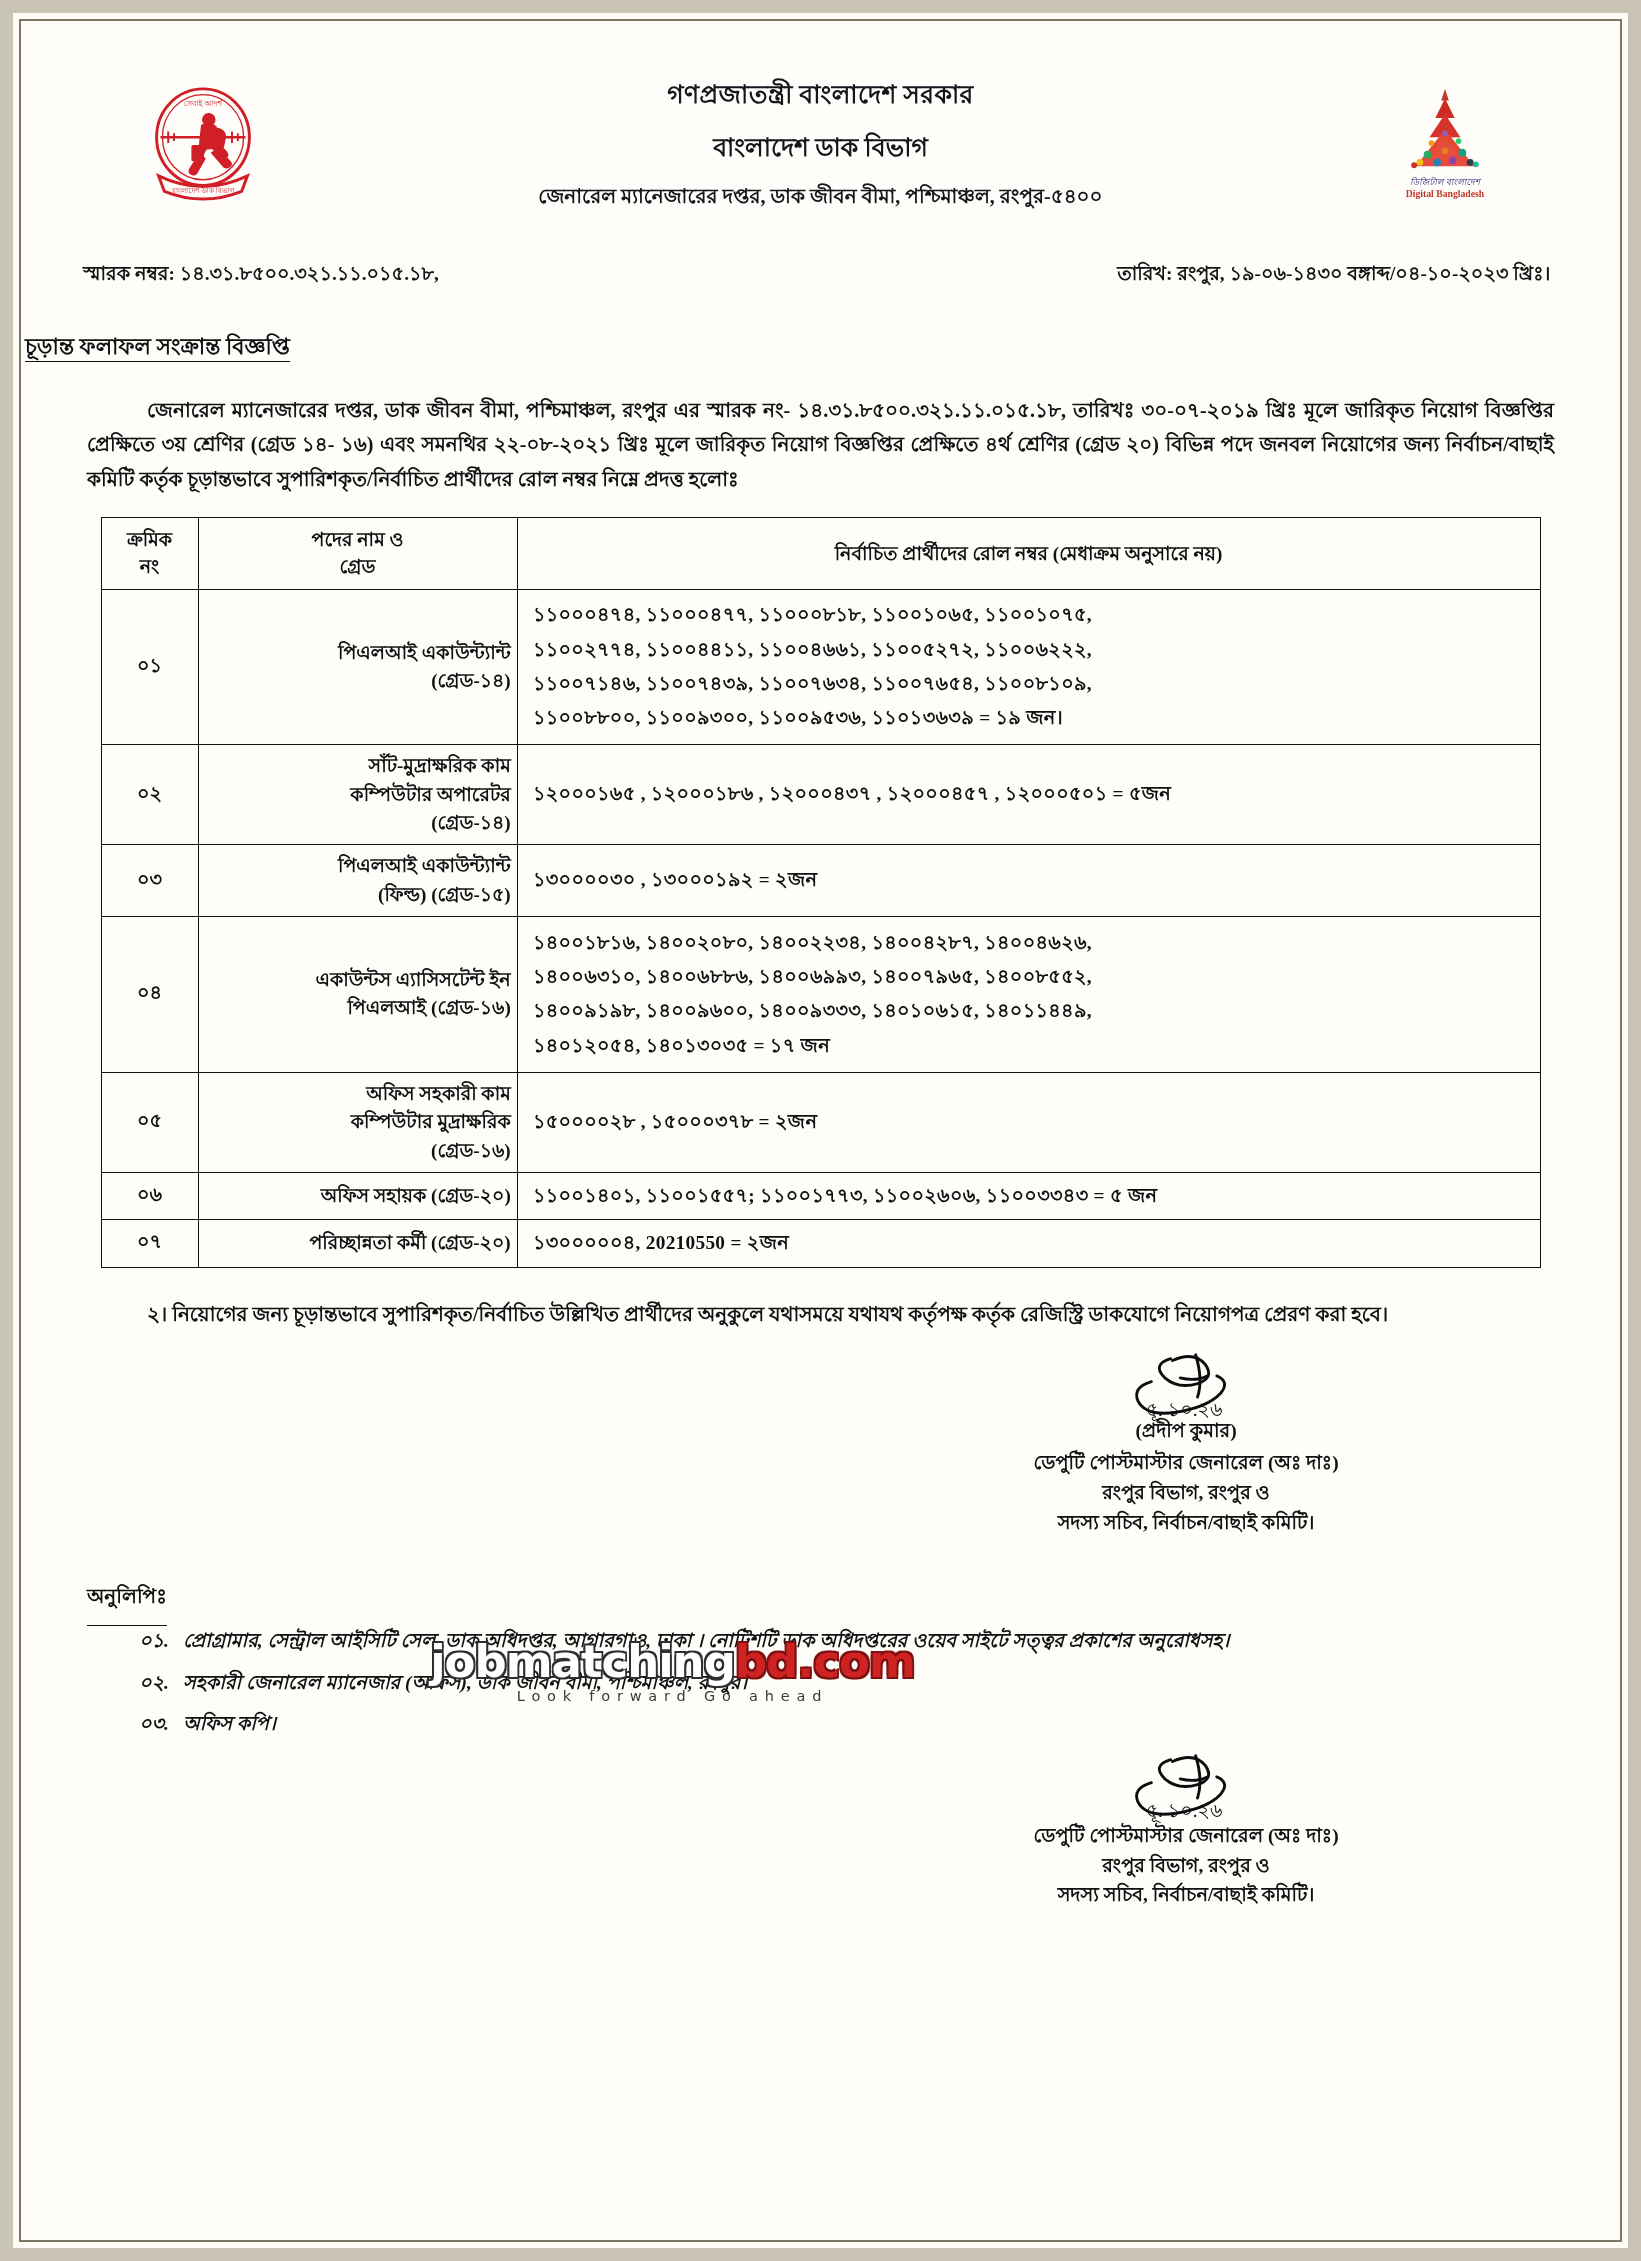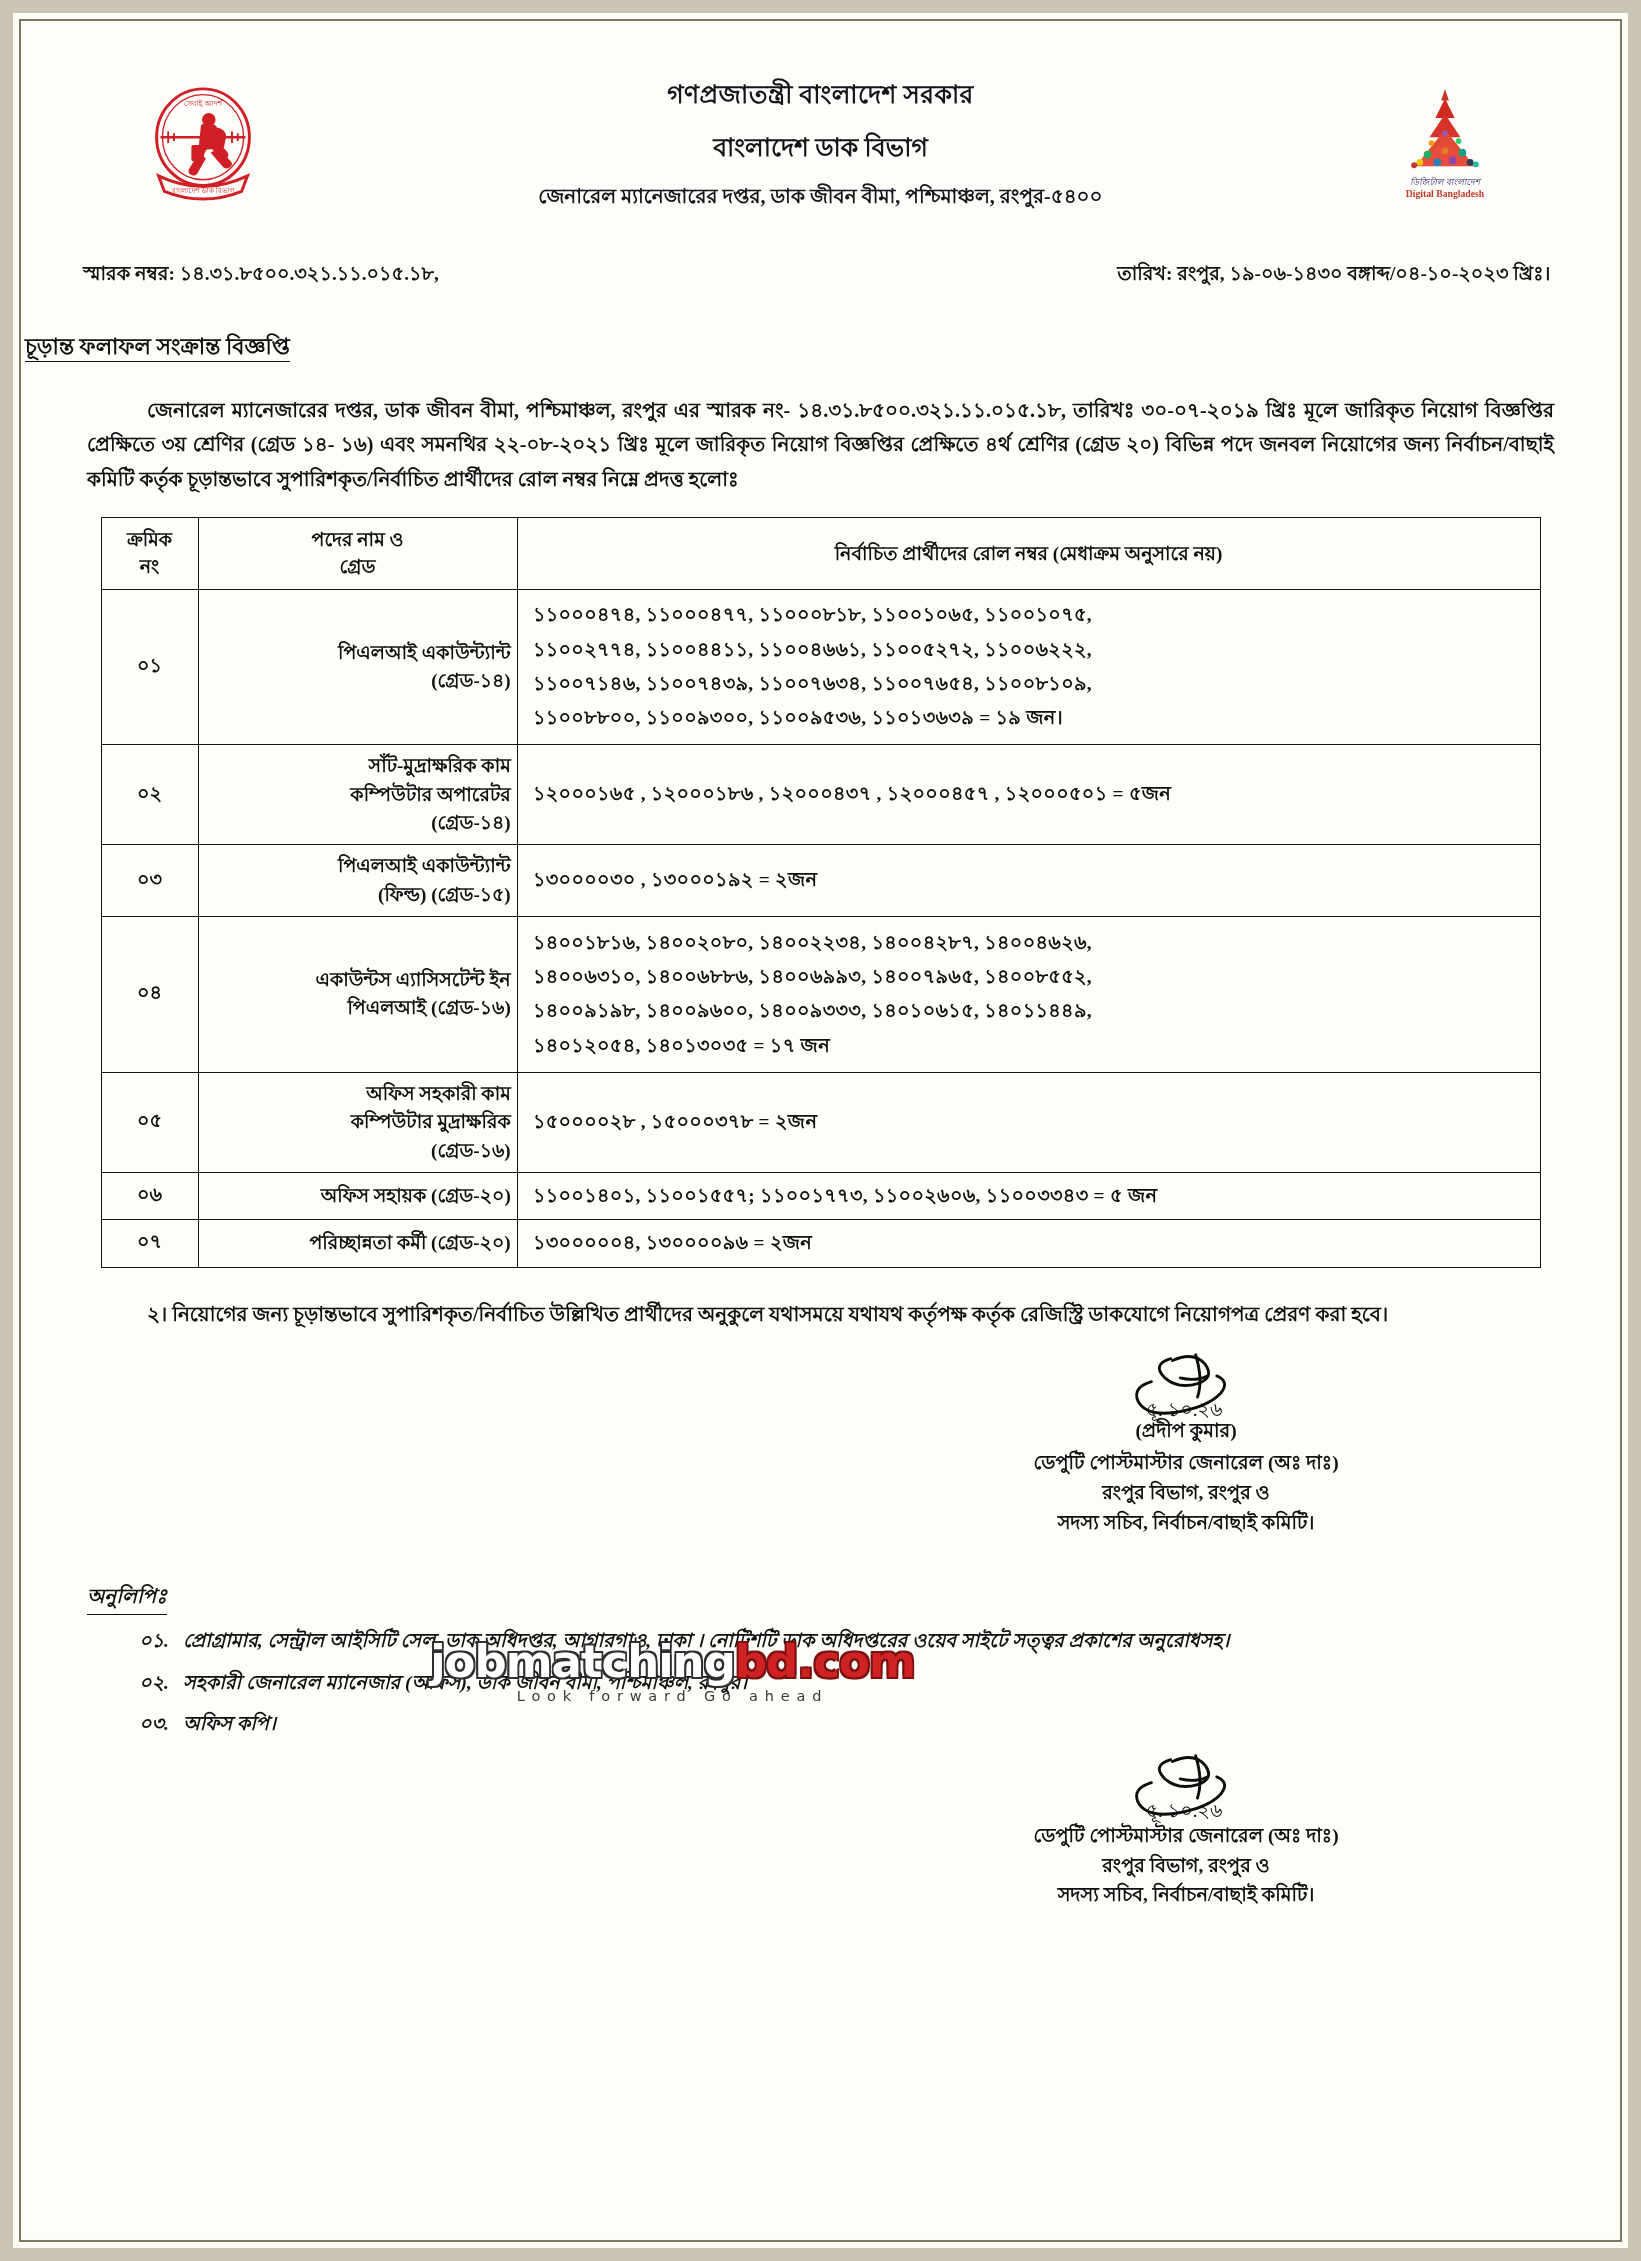--- a/index.html
+++ b/index.html
@@ -257,21 +257,21 @@
     margin-top: 3.9px;
   }
 
   
   .copy-head {
     margin: 9.7px 0 0 62px;
     font-size: 20px;
     font-weight: bold;
     color: #111;
   }
-  .copy-head span { border-bottom: 1.9px solid #111; padding-bottom: 7px; font-style: italic; }
+  .copy-head span { border-bottom: 1.9px solid #111; padding-bottom: 18px; }
   ul.copy-list {
     list-style: none;
     margin: 13.5px 0 0 0;
     padding: 0 62px 0 114px;
   }
   ul.copy-list li {
     font-size: 19.3px;
     font-weight: 600;
     color: #111;
     line-height: 1.45;
@@ -460,21 +460,21 @@
             <td class="roll single">
               <span class="rl">১১০০১৪০১,  ১১০০১৫৫৭;  ১১০০১৭৭৩,  ১১০০২৬০৬,  ১১০০৩৩৪৩ = ৫ জন</span>
             </td>
           </tr>
           <tr>
             <td class="sl">০৭</td>
             <td class="post">
               <div>পরিচ্ছান্নতা কর্মী (গ্রেড-২০)</div>
             </td>
             <td class="roll single">
-              <span class="rl">১৩০০০০০৪,  ১৩০০০০৯৬ = ২জন</span>
+              <span class="rl">১৩০০০০০৪,  20210550 = ২জন</span>
             </td>
           </tr>
         </tbody>
     </table>
 
     <div class="clause2">
       <span class="indent"></span><span>২। নিয়োগের জন্য চূড়ান্তভাবে সুপারিশকৃত/নির্বাচিত উল্লিখিত প্রার্থীদের অনুকুলে যথাসময়ে যথাযথ কর্তৃপক্ষ কর্তৃক রেজিস্ট্রি ডাকযোগে নিয়োগপত্র প্রেরণ করা হবে।</span>
     </div>
 
     <div class="sig-block">

